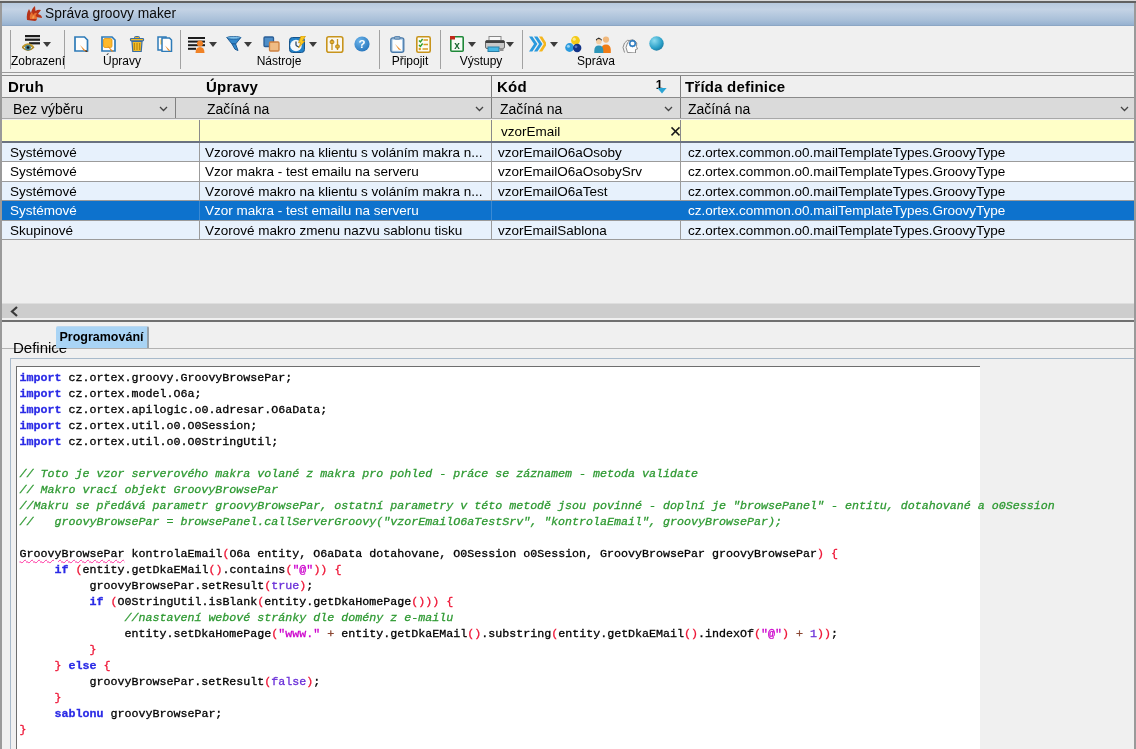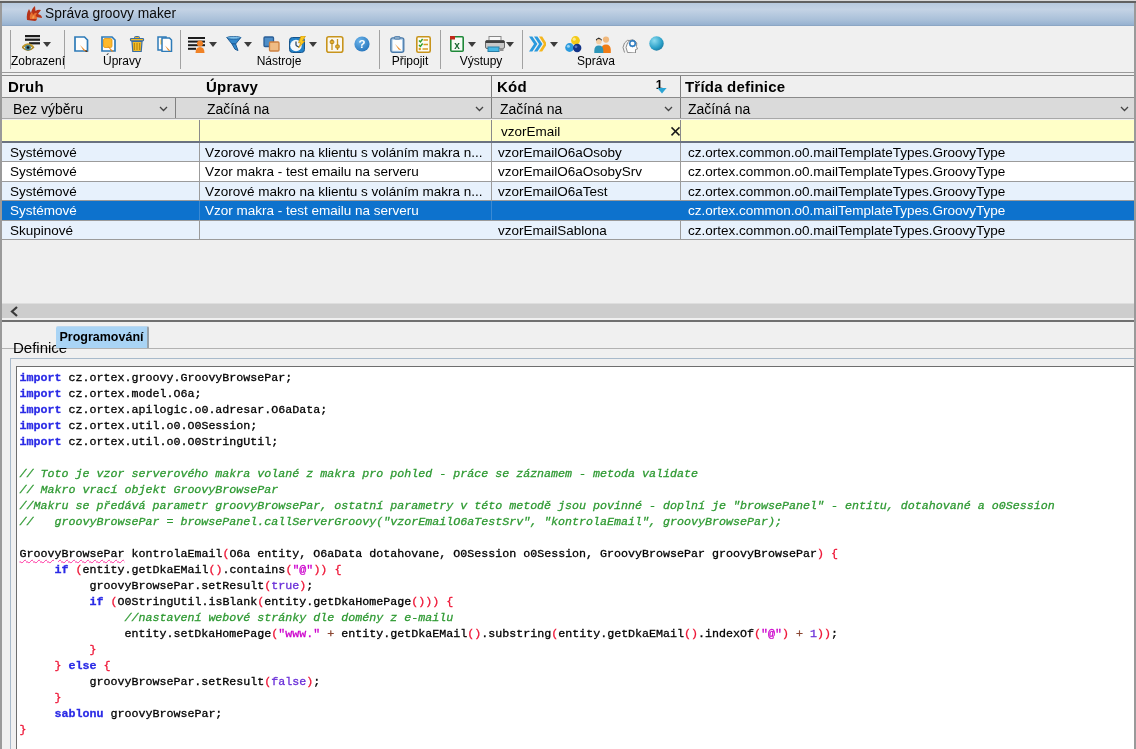--- a/index.html
+++ b/index.html
@@ -31,21 +31,21 @@
 .rowsel{background:#0d72cd;color:#fff}
 .rowsel .dcell{border-right-color:#3a8ad4}
 #gridempty{position:absolute;left:2px;top:208px;width:1134px;height:63px;background:#efefef}
 #hscroll{position:absolute;left:2px;top:303px;width:1134px;height:15px;background:#cdcdcd;border-top:1px solid #dedede}
 #splitline{position:absolute;left:0px;top:320px;width:1136px;height:2px;background:#707070}
 #tabstrip{position:absolute;left:2px;top:322px;width:1134px;height:27px;background:#f0f0f0;border-bottom:1px solid #b2b2b2}
 #tabdef{position:absolute;left:8px;top:338px;height:21px;padding:0 5px;font-size:15px;line-height:20px}
 #tabprog{position:absolute;left:56px;top:326px;height:22px;width:93px;background:#a9d4f5;border-right:2px solid #98a2aa;border-top:1px solid #bcd8f0;border-radius:2px 2px 0 0;font-size:12.5px;font-weight:bold;text-align:center;line-height:21px}
 #panelb-top{position:absolute;left:10px;top:358px;width:1126px;height:1px;background:#a8bacb}
 #panelb-left{position:absolute;left:10px;top:358px;width:1px;height:391px;background:#a8bacb}
-#codebox{position:absolute;left:16px;top:366px;width:1120px;height:383px;background:#fff;border-top:1.5px solid #6e6e6e;border-left:1.5px solid #6e6e6e}
+#codebox{position:absolute;left:16px;top:366px;width:964px;height:383px;background:#fff;border-top:1.5px solid #6e6e6e;border-left:1.5px solid #6e6e6e}
 #code{font-family:"Liberation Mono",monospace;font-size:11.66px;line-height:16px;letter-spacing:0;padding:2.5px 0 0 2.5px;white-space:pre;-webkit-text-stroke:0.3px}
 .k{color:#2a2ae6;font-weight:bold}
 .c{color:#2f9a33;font-style:italic}
 .s{color:#cc00cc}
 .n{color:#6a2fd8}
 .p{color:#ee1536}
 .o{color:#8a4632}
 .wavy{text-decoration:underline wavy #ff2e9e 1px;text-underline-offset:2px}
 </style></head>
 <body>
@@ -286,20 +286,21 @@
 <div class="dcell" style="left:490px;width:189px;padding-left:6px">vzorEmailO6aTest</div>
 <div class="dcell" style="left:679px;width:455px;border-right:none;padding-left:7px">cz.ortex.common.o0.mailTemplateTypes.GroovyType</div>
 </div>
 <div class="drow rowsel" style="top:126.2px">
 <div class="dcell" style="left:0;width:198px">Systémové</div>
 <div class="dcell" style="left:198px;width:292px;padding-left:5px">Vzor makra - test emailu na serveru</div>
 <div class="dcell" style="left:679px;width:455px;border-right:none;padding-left:7px">cz.ortex.common.o0.mailTemplateTypes.GroovyType</div>
 </div>
 <div class="drow rowa" style="top:145.6px">
 <div class="dcell" style="left:0;width:198px">Skupinové</div>
+<div class="dcell" style="left:198px;width:292px;padding-left:5px">Vzorové makro zmenu nazvu sablonu tisku</div>
 <div class="dcell" style="left:490px;width:189px;padding-left:6px">vzorEmailSablona</div>
 <div class="dcell" style="left:679px;width:455px;border-right:none;padding-left:7px">cz.ortex.common.o0.mailTemplateTypes.GroovyType</div>
 </div>
 </div>
 <div id="gridempty" style="top:240px;height:63px"></div>
 <div id="hscroll">
     <svg style="position:absolute;left:8px;top:2px" width="10" height="11" viewBox="0 0 10 11">
       <path d="M7,1 L2,5.5 L7,10" stroke="#3a3a3a" stroke-width="2.2" fill="none"></path>
     </svg>
   </div>

